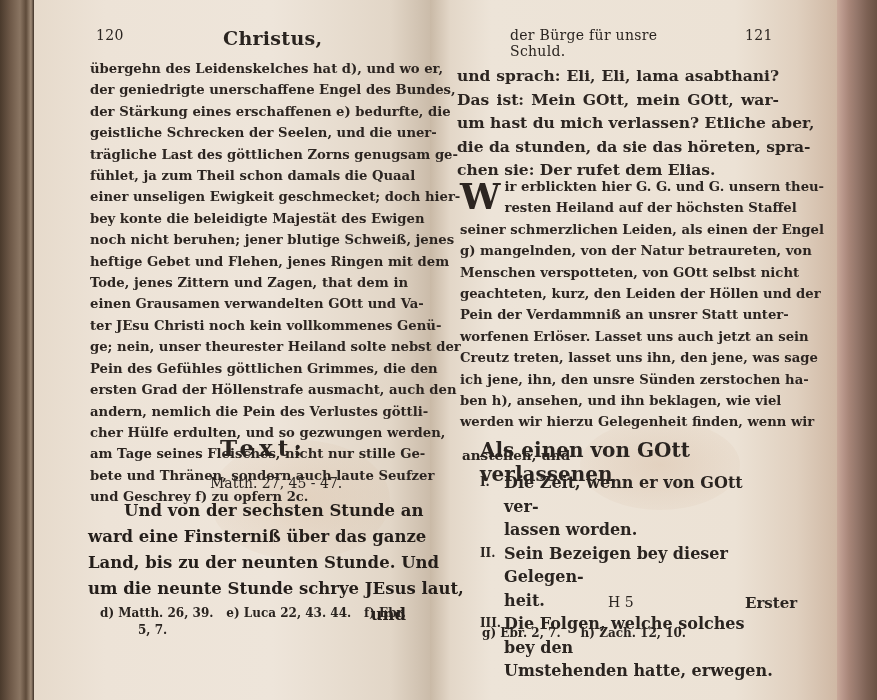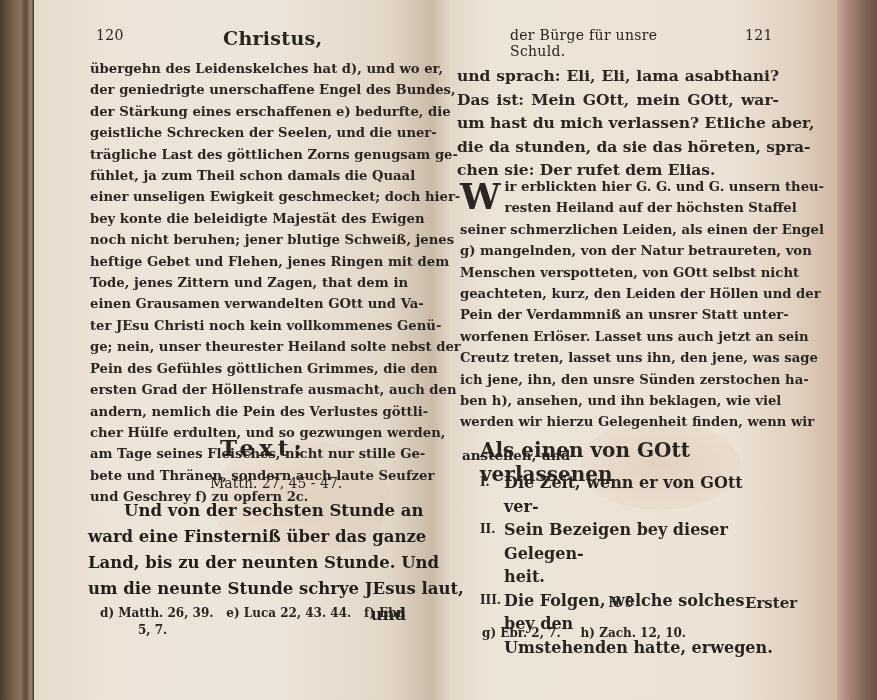--- a/index.html
+++ b/index.html
@@ -172,21 +172,21 @@
     <span class="line">ben h), ansehen, und ihn beklagen, wie viel</span>
     <span class="line">werden wir hierzu Gelegenheit finden, wenn wir</span>
   </div>
 
   <div class="section-heading">Als einen von GOtt verlassenen</div>
   <div class="anstellen">anstellen, und</div>
 
   <div class="points">
     <div class="point">
       <span class="num">I.</span>
-      <span class="ptext"><span>Die Zeit, wenn er von GOtt ver-</span><br></span>
+      <span class="ptext"><span>Die Zeit, wenn er von GOtt ver-</span><br><span>lassen worden.</span></span>
     </div>
     <div class="point">
       <span class="num">II.</span>
       <span class="ptext"><span>Sein Bezeigen bey dieser Gelegen-</span><br><span>heit.</span></span>
     </div>
     <div class="point">
       <span class="num">III.</span>
       <span class="ptext"><span>Die Folgen, welche solches bey den</span><br><span>Umstehenden hatte, erwegen.</span></span>
     </div>
   </div>

